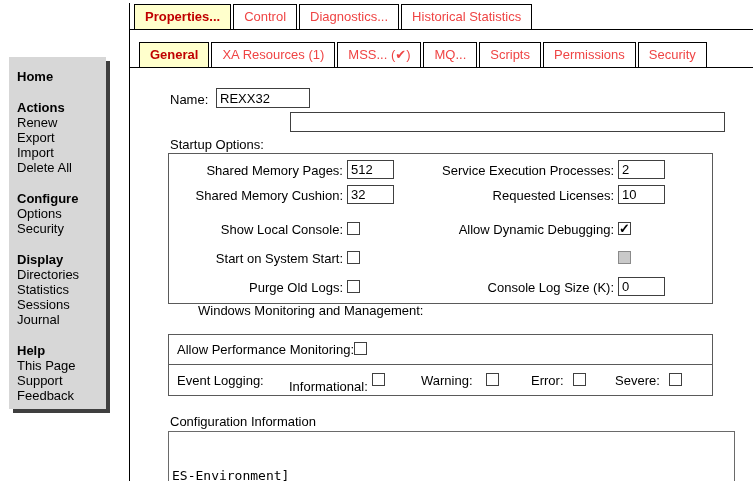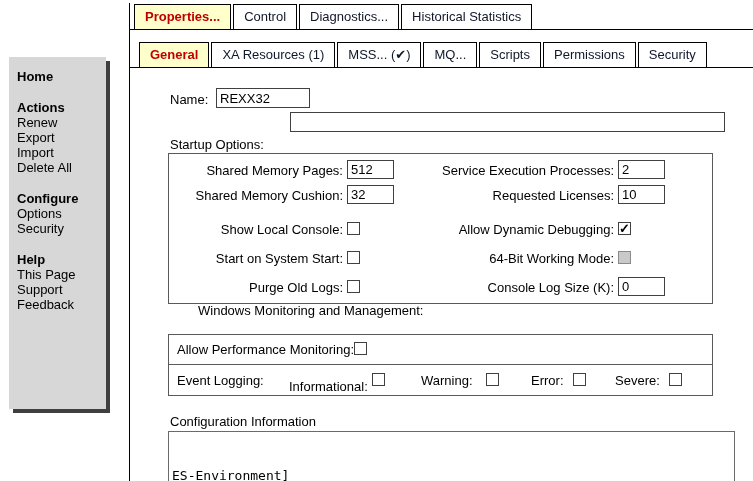--- a/index.html
+++ b/index.html
@@ -10,21 +10,21 @@
     position:relative; width:753px; height:481px;
     background:#fff; overflow:hidden; font-size:13px; color:#000;
   }
 
   .vline { position:absolute; width:1px; background:#000; }
   .hline { position:absolute; height:1px; background:#000; }
 
   
   .tabs { position:absolute; display:flex; }
   .tab {
-    border:1px solid #000; background:#fff; color:#0f172a;
+    border:1px solid #000; background:#fff; color:#ef4444;
     height:26px; line-height:24px; padding:0 10px; margin-right:2px;
     white-space:nowrap; cursor:pointer; font-size:13px;
   }
   .tab.active {
     background:var(--active-tab-bg, #ffffcc);
     color:var(--active-tab-text, #c00000);
     font-weight:bold;
   }
 
   
@@ -104,20 +104,27 @@
       <div class="sb-item">Import</div>
       <div class="sb-item">Delete All</div>
     </div>
 
     <div class="sb-group">
       <div class="sb-header">Configure</div>
       <div class="sb-item">Options</div>
       <div class="sb-item">Security</div>
     </div>
 
+    <div class="sb-group">
+      <div class="sb-header">Display</div>
+      <div class="sb-item">Directories</div>
+      <div class="sb-item">Statistics</div>
+      <div class="sb-item">Sessions</div>
+      <div class="sb-item">Journal</div>
+    </div>
 
     <div class="sb-group">
       <div class="sb-header">Help</div>
       <div class="sb-item">This Page</div>
       <div class="sb-item">Support</div>
       <div class="sb-item">Feedback</div>
     </div>
   </div>
 
   <div class="lbl" style="left:170px; top:92px;">Name:</div>
@@ -139,21 +146,20 @@
     <div class="lbl r" style="left:240px; top:34px; width:205px;">Requested Licenses:</div>
     <input class="txt" style="left: 449px; top: 31px; width: 47px; height: 19px;" value="10">
 
     <div class="lbl r" style="left:2px; top:68px; width:172px;">Show Local Console:</div>
     <span class="cb" style="left:178px; top:68px;"></span>
     <div class="lbl r" style="left:240px; top:68px; width:205px;">Allow Dynamic Debugging:</div>
     <span class="cb checked" style="left:449px; top:68px;"></span>
 
     <div class="lbl r" style="left:2px; top:97px; width:172px;">Start on System Start:</div>
     <span class="cb" style="left:178px; top:97px;"></span>
-    <div class="lbl r" style="left:240px; top:97px; width:205px;">64-Bit Working Mode:</div>
     <span class="cb disabled" style="left:449px; top:97px;"></span>
 
     <div class="lbl r" style="left:2px; top:126px; width:172px;">Purge Old Logs:</div>
     <span class="cb" style="left:178px; top:126px;"></span>
     <div class="lbl r" style="left:240px; top:126px; width:205px;">Console Log Size (K):</div>
     <input class="txt" style="left: 449px; top: 123px; width: 47px; height: 19px;" value="0">
   </div>
 
   <div class="lbl" style="left:170px; top:303px;margin-left:28px;">Windows Monitoring and Management:</div>
 

